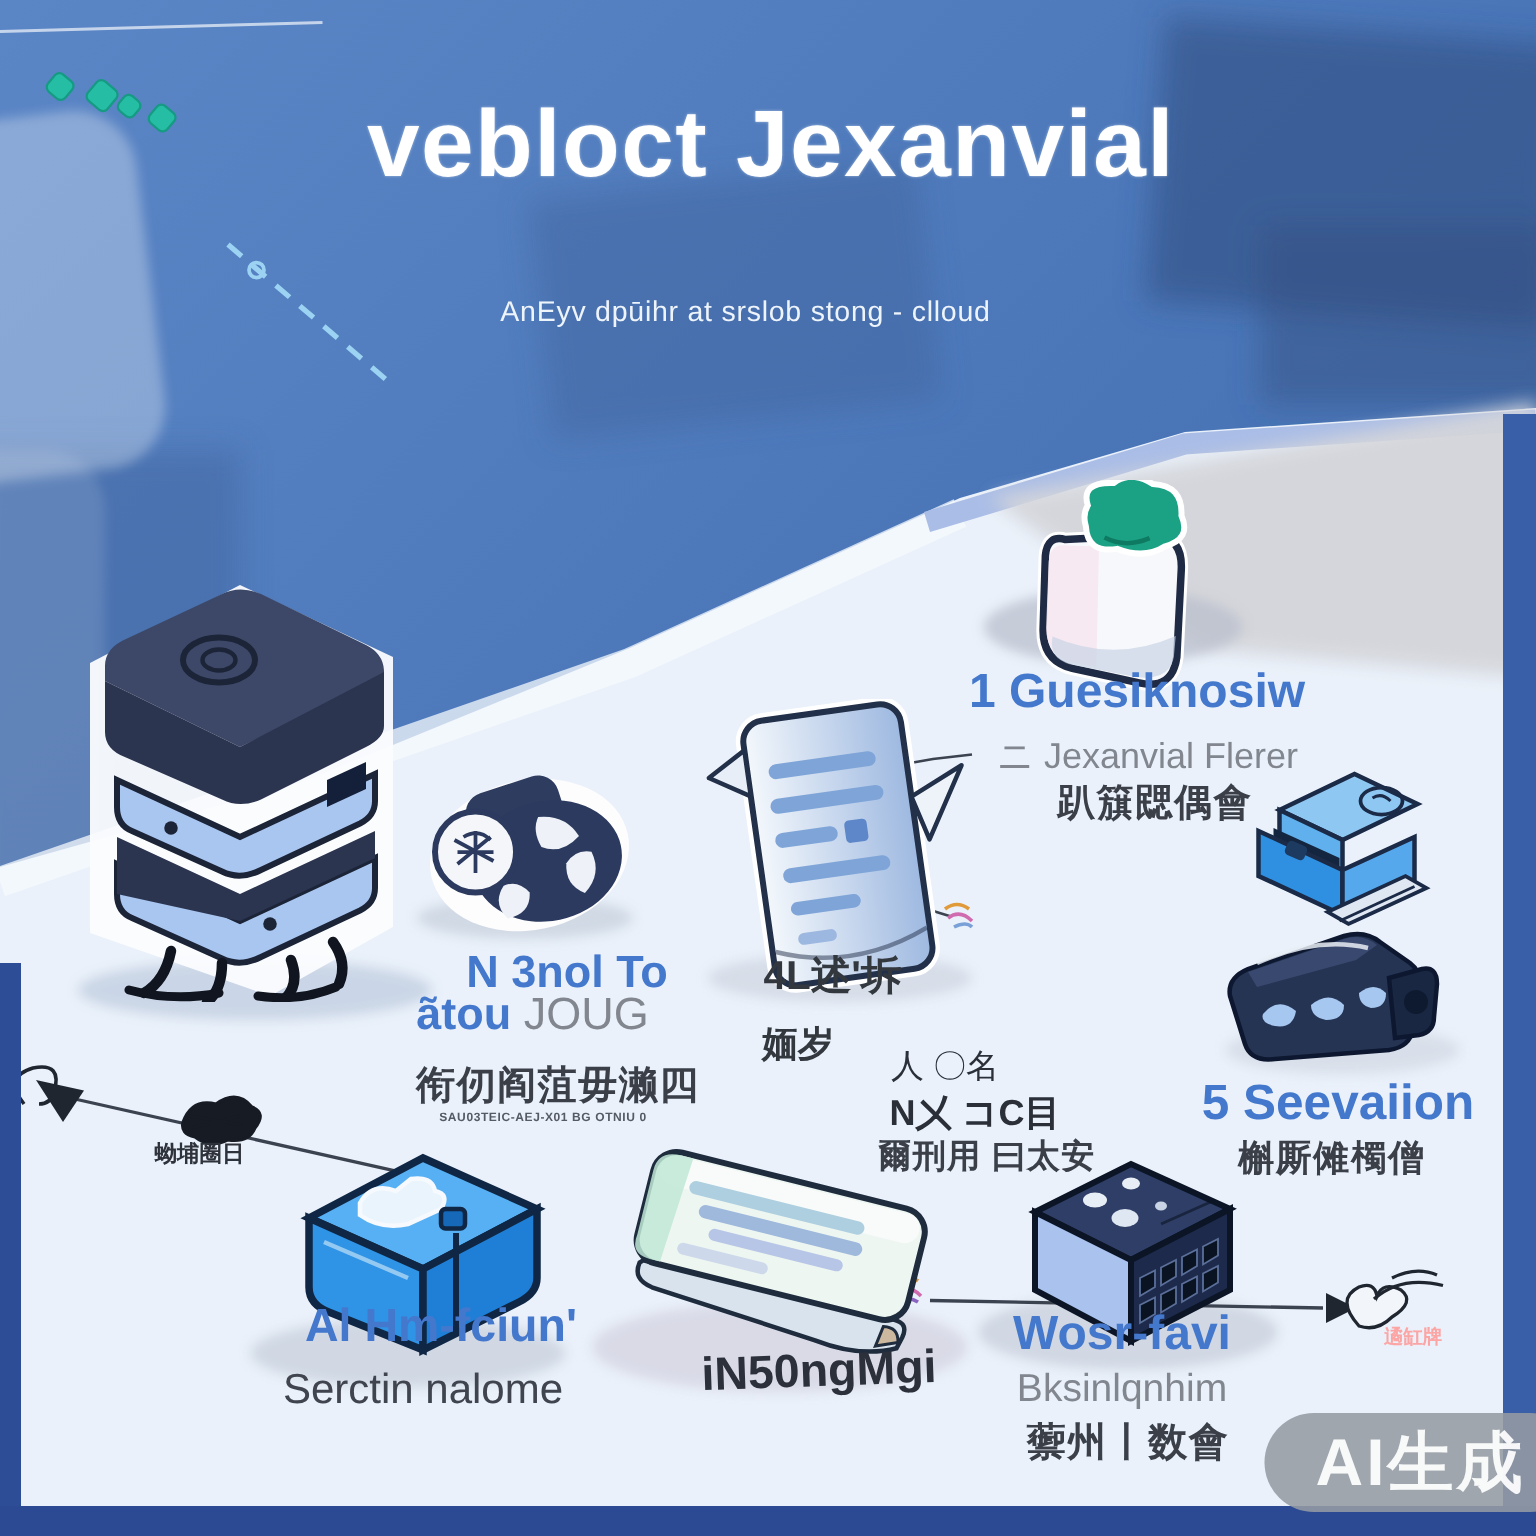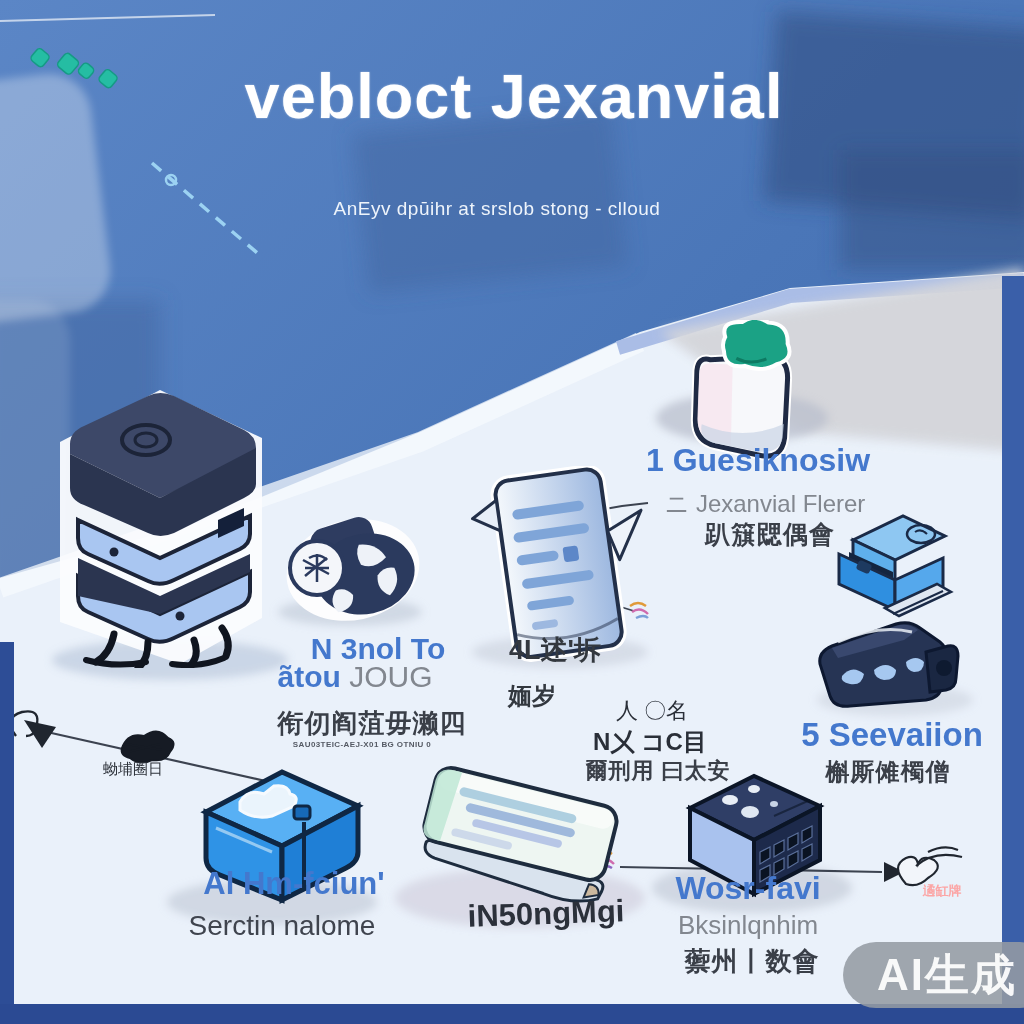--- a/index.html
+++ b/index.html
@@ -268,36 +268,36 @@
   <div class="lbl blue-label" style="left:378px;top:632px;font-size:30px;">N 3nol To</div>
   <div class="lbl" style="left:355px;top:660px;font-size:30px;">
     <span class="blue-label">ãtou</span><span class="gray-label"> JOUG</span>
   </div>
   <div class="lbl glyphs" style="left:372px;top:706px;font-size:26px;">衔仞阎菹毋濑四</div>
   <div class="lbl fineprint" style="left:362px;top:740px;">SAU03TEIC-AEJ-X01 BG OTNIU 0</div>
 
   <div class="lbl dark-label" style="left:555px;top:632px;font-size:27px;">4L述'坼</div>
   <div class="lbl dark-label" style="left:532px;top:668px;font-size:24px;margin-top:12px;">媔岁</div>
 
-  <div class="lbl" style="left:652px;top:696px;font-size:22px;color:#2a2f38;text-align:right;">人 〇名</div>
+  <div class="lbl" style="left:630px;top:696px;font-size:22px;color:#2a2f38;text-align:right;">人 〇名</div>
   <div class="lbl" style="left:650px;top:726px;font-size:24px;color:#2a2f38;font-weight:700;">N㐅 コC目</div>
   <div class="lbl glyphs" style="left:658px;top:756px;font-size:22px;">爾刑用 曰太安</div>
 
   <div class="lbl blue-label" style="left:892px;top:716px;font-size:33px;">5 Seevaiion</div>
   <div class="lbl glyphs" style="left:888px;top:756px;font-size:24px;">槲厮傩㯮僧</div>
 
   <div class="lbl blue-label" style="left:294px;top:866px;font-size:31px;">Al Hm-fciun'</div>
   <div class="lbl" style="left:282px;top:910px;font-size:28px;color:#3f444e;">Serctin nalome</div>
 
   <div class="lbl" style="left:546px;top:896px;font-size:31px;color:#2b303a;font-weight:700;transform:translateX(-50%) rotate(-2deg);">iN50ngMgi</div>
 
   <div class="lbl blue-label" style="left:748px;top:870px;font-size:32px;">Wosr-favi</div>
   <div class="lbl gray-label" style="left:748px;top:910px;font-size:26px;">Bksinlqnhim</div>
   <div class="lbl glyphs" style="left:752px;top:944px;font-size:26px;">蘌州丨数會</div>
 
-  <div class="lbl" style="left:133px;top:760px;font-size:15px;color:#2e333b;font-weight:400;">蚴埔圈日</div>
+  <div class="lbl" style="left:133px;top:760px;font-size:15px;color:#2e333b;font-weight:700;">蚴埔圈日</div>
   <div class="lbl" style="left:942px;top:882px;font-size:13px;color:#fca5a5;font-weight:700;">遹缸牌</div>
 
   <div class="watermark">
     <span>AI生成</span>
   </div>
 
 </div>
 
 </body></html>

